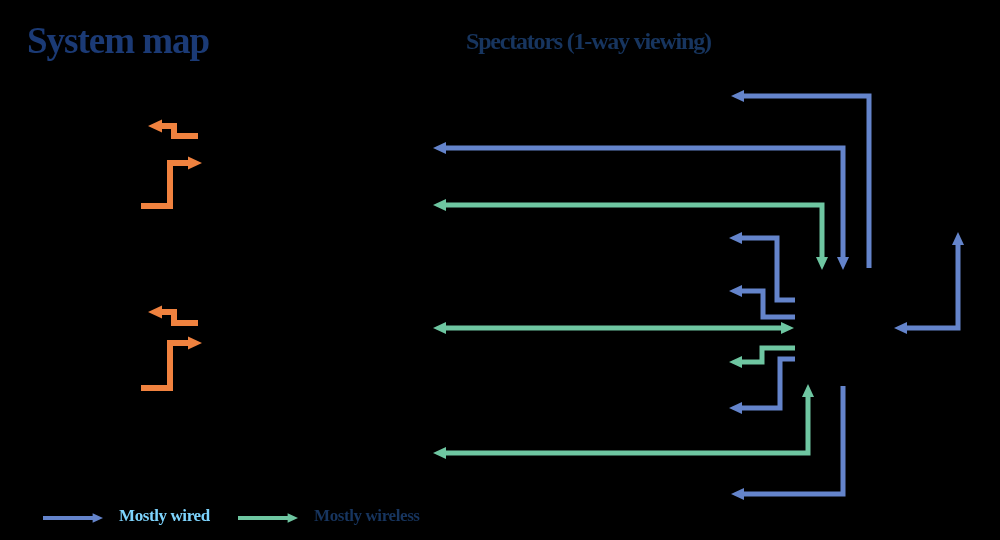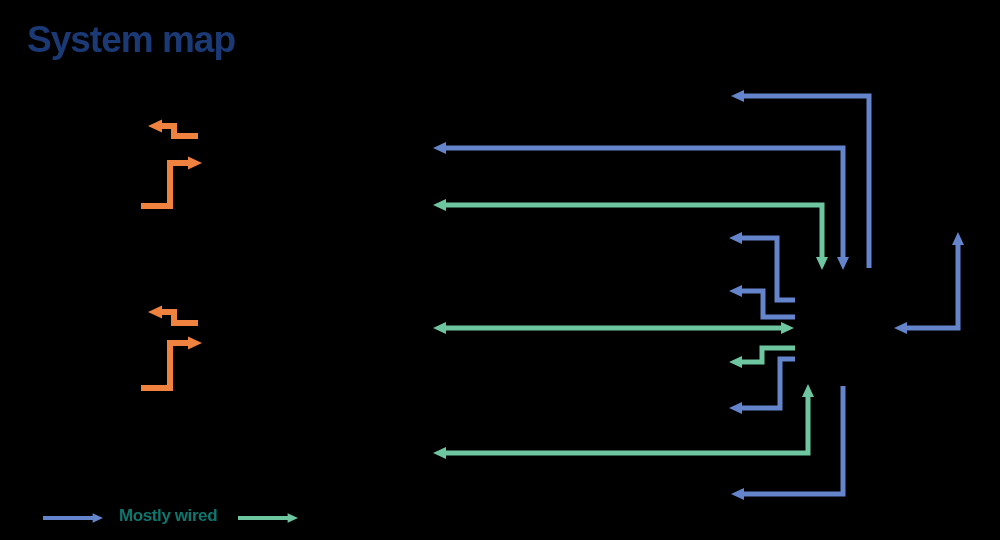--- a/index.html
+++ b/index.html
@@ -2,21 +2,21 @@
 <html><head>
 <meta charset="utf-8">
 <style>
   html, body { margin: 0; padding: 0; background: #000; }
   .stage {
     position: relative;
     width: 1000px;
     height: 540px;
     background: #000;
     overflow: hidden;
-    font-family: Liberation Sans, sans-serif;
+    font-family: Liberation Serif, serif;
   }
   .stage svg { position: absolute; inset: 0; }
   .txt { position: absolute; font-weight: bold; white-space: nowrap; }
   .title { left: 27px; top: 19px; font-size: 37px; letter-spacing: -1px; }
   .spectators { left: 466px; top: 28px; font-size: 24px; letter-spacing: -1.2px; }
   .presenters { left: 184px; top: 251px; font-size: 24px; letter-spacing: -1.2px; }
   .legend-wired { left: 119px; top: 506px; font-size: 17px; letter-spacing: -0.4px; }
   .legend-wireless { left: 314px; top: 506px; font-size: 17px; letter-spacing: -0.4px; }
 </style>
 </head>
@@ -94,17 +94,19 @@
         <polygon points="103,518 92.6,522.8 92.6,513.2" fill="#6484CB"></polygon>
       </g>
       <g>
         <polyline points="238,518 288.6,518" fill="none" stroke="#6EC6A1" stroke-width="4" stroke-linejoin="miter" stroke-linecap="butt"></polyline>
         <polygon points="298,518 287.6,522.8 287.6,513.2" fill="#6EC6A1"></polygon>
       </g>
     </svg>
 
   <div class="txt title" style="color: rgb(27, 58, 117);">System map</div>
 
+  <div class="txt spectators" style="color: rgb(23, 53, 95);">Spectators (1-way viewing)</div>
 
 
-  <div class="txt legend-wired" style="color: #0f766e;">Mostly wired</div>
+  <div class="txt legend-wired" style="color: #7dd3fc;">Mostly wired</div>
 
+  <div class="txt legend-wireless" style="color: rgb(23, 53, 95);">Mostly wireless</div>
 </div>
 
 </body></html>

